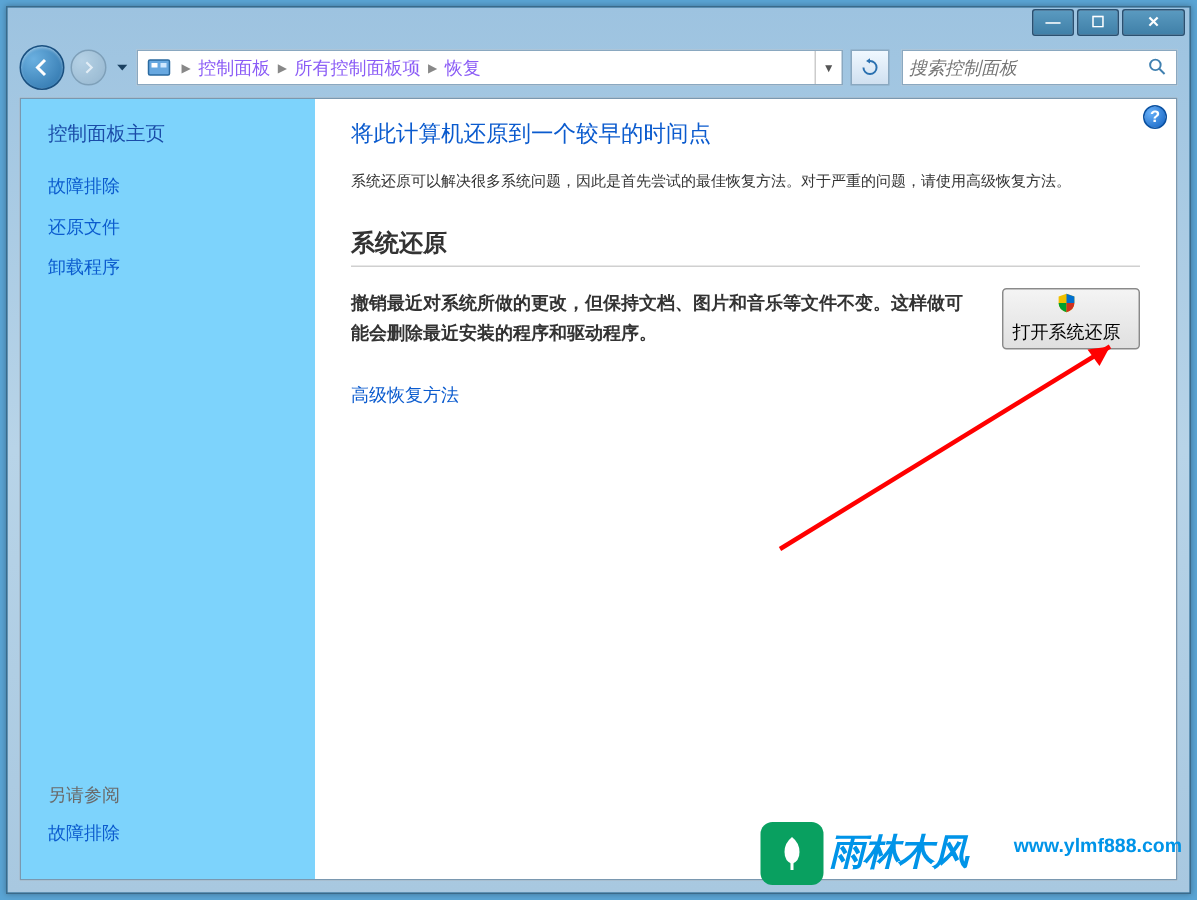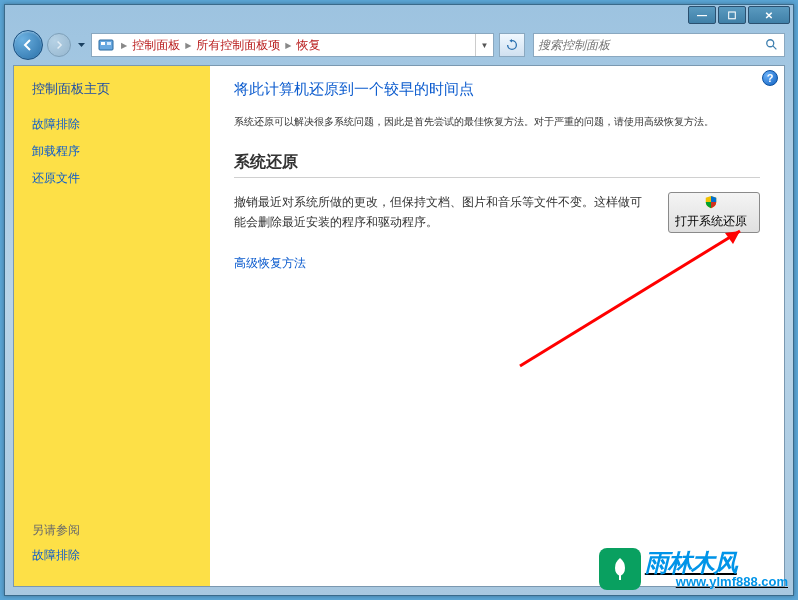--- a/index.html
+++ b/index.html
@@ -11,54 +11,54 @@
     .win-btn { width: 28px; height: 18px; display: flex; align-items: center; justify-content: center; background: linear-gradient(180deg, #5a9ac0, #4080a8); border: 1px solid #2a5070; border-radius: 2px; margin-left: 2px; cursor: pointer; color: #fff; font-size: 10px; font-weight: bold; }
     .win-btn.close { width: 42px; background: linear-gradient(180deg, #5a9ac0, #4080a8); }
     
     .toolbar { height: 32px; margin: 4px 8px 4px 8px; display: flex; align-items: center; gap: 4px; }
     .nav-back { width: 30px; height: 30px; border-radius: 50%; background: radial-gradient(circle at 30% 30%, #6bb0e0, #2a70a8); border: 1px solid #1a5080; display: flex; align-items: center; justify-content: center; color: #fff; cursor: pointer; box-shadow: inset 0 1px 2px rgba(255,255,255,0.4); }
     .nav-fwd { width: 24px; height: 24px; border-radius: 50%; background: radial-gradient(circle at 30% 30%, #c0d8e8, #90b0c8); border: 1px solid #7090a8; display: flex; align-items: center; justify-content: center; color: #fff; cursor: default; opacity: 0.7; }
     .nav-drop { width: 12px; height: 30px; display: flex; align-items: center; justify-content: center; }
     
     .addr-bar { flex: 1; height: 24px; background: #fff; border: 1px solid #8aa8c0; display: flex; align-items: center; font-size: 12px; }
     .addr-icon { width: 20px; height: 20px; margin: 0 4px; display: flex; align-items: center; justify-content: center; }
-    .addr-seg { padding: 0 4px; color: #b91c1c; display: flex; align-items: center; height: 100%; cursor: pointer; }
+    .addr-seg { padding: 0 4px; color: #8b5cf6; display: flex; align-items: center; height: 100%; cursor: pointer; }
     .addr-sep { color: #888; padding: 0 1px; font-size: 8px; }
     .addr-space { flex: 1; }
     .addr-drop { width: 18px; height: 100%; border-left: 1px solid #ccc; display: flex; align-items: center; justify-content: center; cursor: pointer; color: #555; font-size: 8px; }
     .refresh-btn { width: 26px; height: 24px; background: linear-gradient(180deg, #f0f8ff, #d0e0f0); border: 1px solid #8aa8c0; margin-left: 1px; display: flex; align-items: center; justify-content: center; cursor: pointer; }
     
-    .search-box { width: 252px; height: 24px; background: #fff; border: 1px solid #8aa8c0; margin-left: 4px; display: flex; align-items: center; padding: 0 4px; }
+    .search-box { width: 184px; height: 24px; background: #fff; border: 1px solid #8aa8c0; margin-left: 4px; display: flex; align-items: center; padding: 0 4px; }
     .search-box input { flex: 1; border: none; outline: none; font-size: 12px; font-style: italic; color: #888; }
     .search-icon { width: 16px; height: 16px; color: #4080b0; cursor: pointer; display: flex; align-items: center; justify-content: center; }
     
     .content { position: absolute; left: 8px; right: 8px; top: 60px; bottom: 8px; background: #fff; border: 1px solid #7a98b0; display: flex; }
     
-    .sidebar { width: 196px; background: #fde047; padding: 14px 8px 8px 18px; position: relative; }
+    .sidebar { width: 196px; background: #7dd3fc; padding: 14px 8px 8px 18px; position: relative; }
     .sidebar-title { color: #1a4ca8; font-size: 13px; margin-bottom: 18px; }
     .sidebar-link { color: #0b5bce; font-size: 12px; margin-bottom: 10px; cursor: pointer; display: block; }
     .sidebar-bottom { position: absolute; bottom: 12px; left: 18px; }
     .sidebar-see { color: #6a6a6a; font-size: 12px; margin-bottom: 8px; }
     
     .main { flex: 1; padding: 14px 24px 14px 24px; position: relative; }
     .help-icon { position: absolute; top: 4px; right: 6px; width: 16px; height: 16px; border-radius: 50%; background: radial-gradient(circle at 30% 30%, #68b0f8 0%, #1060c0 100%); color: #fff; font-size: 11px; font-weight: bold; display: flex; align-items: center; justify-content: center; cursor: pointer; border: 1px solid #0a50a0; }
     .heading { color: #0b5bce; font-size: 15px; margin-bottom: 14px; }
     .desc { color: #333; font-size: 10px; line-height: 1.7; margin-bottom: 22px; }
     .section-title { color: #333; font-size: 16px; border-bottom: 1px solid #d0d0d0; padding-bottom: 4px; margin-bottom: 14px; font-weight: bold; }
     .restore-row { display: flex; align-items: flex-start; gap: 16px; }
-    .restore-text { flex: 1; color: #333; font-size: 12px; line-height: 1.7; }
+    .restore-text { flex: 1; color: #333; font-size: 12px; line-height: 1.7; font-weight: bold; }
     .restore-btn { padding: 2px 12px 2px 6px; background: linear-gradient(180deg, #f4f4f4, #e0e0e0); border: 1px solid #8a8a8a; border-radius: 3px; font-size: 12px; cursor: pointer; display: flex; align-items: center; gap: 4px; white-space: nowrap; flex-direction: column; }
     .shield { width: 14px; height: 14px; }
     .adv-link { color: #0b5bce; font-size: 12px; cursor: pointer; margin-top: 22px; display: block; }
     
     .arrow-annot { position: absolute; pointer-events: none; }
     
     .watermark { position: absolute; right: 10px; bottom: 10px; display: flex; align-items: center; gap: 4px; pointer-events: none; }
     .wm-logo { width: 42px; height: 42px; background: #09a060; border-radius: 8px; display: flex; align-items: center; justify-content: center; font-size: 22px; color: #fff; font-weight: bold; }
-    .wm-text { display: flex; flex-direction: column; text-decoration: underline; }
+    .wm-text { display: flex; flex-direction: row; }
     .wm-cn { color: #0094e8; font-size: 24px; font-weight: bold; font-style: italic; letter-spacing: -1px; line-height: 1; }
     .wm-url { color: #0094e8; font-size: 13px; font-weight: bold; line-height: 1; margin-left: 31px; }
   </style>
 </head>
 <body>
 
 <div class="window">
   <div class="titlebar">
     <div class="win-btn">
         <span>—</span>
@@ -120,22 +120,22 @@
             <line x1="9" y1="9" x2="13" y2="13" stroke="#4080b0" stroke-width="1.5"></line>
           </svg>
       </div>
     </div>
   </div>
 
   <div class="content">
     <div class="sidebar">
       <div class="sidebar-title">控制面板主页</div>
       <a class="sidebar-link">故障排除</a>
+      <a class="sidebar-link">还原文件</a>
       <a class="sidebar-link">卸载程序</a>
-      <a class="sidebar-link">还原文件</a>
       <div class="sidebar-bottom">
         <div class="sidebar-see">另请参阅</div>
         <a class="sidebar-link">故障排除</a>
       </div>
     </div>
 
     <div class="main">
       <div class="help-icon">?</div>
       <div class="heading">将此计算机还原到一个较早的时间点</div>
       <div class="desc">系统还原可以解决很多系统问题，因此是首先尝试的最佳恢复方法。对于严重的问题，请使用高级恢复方法。</div>

